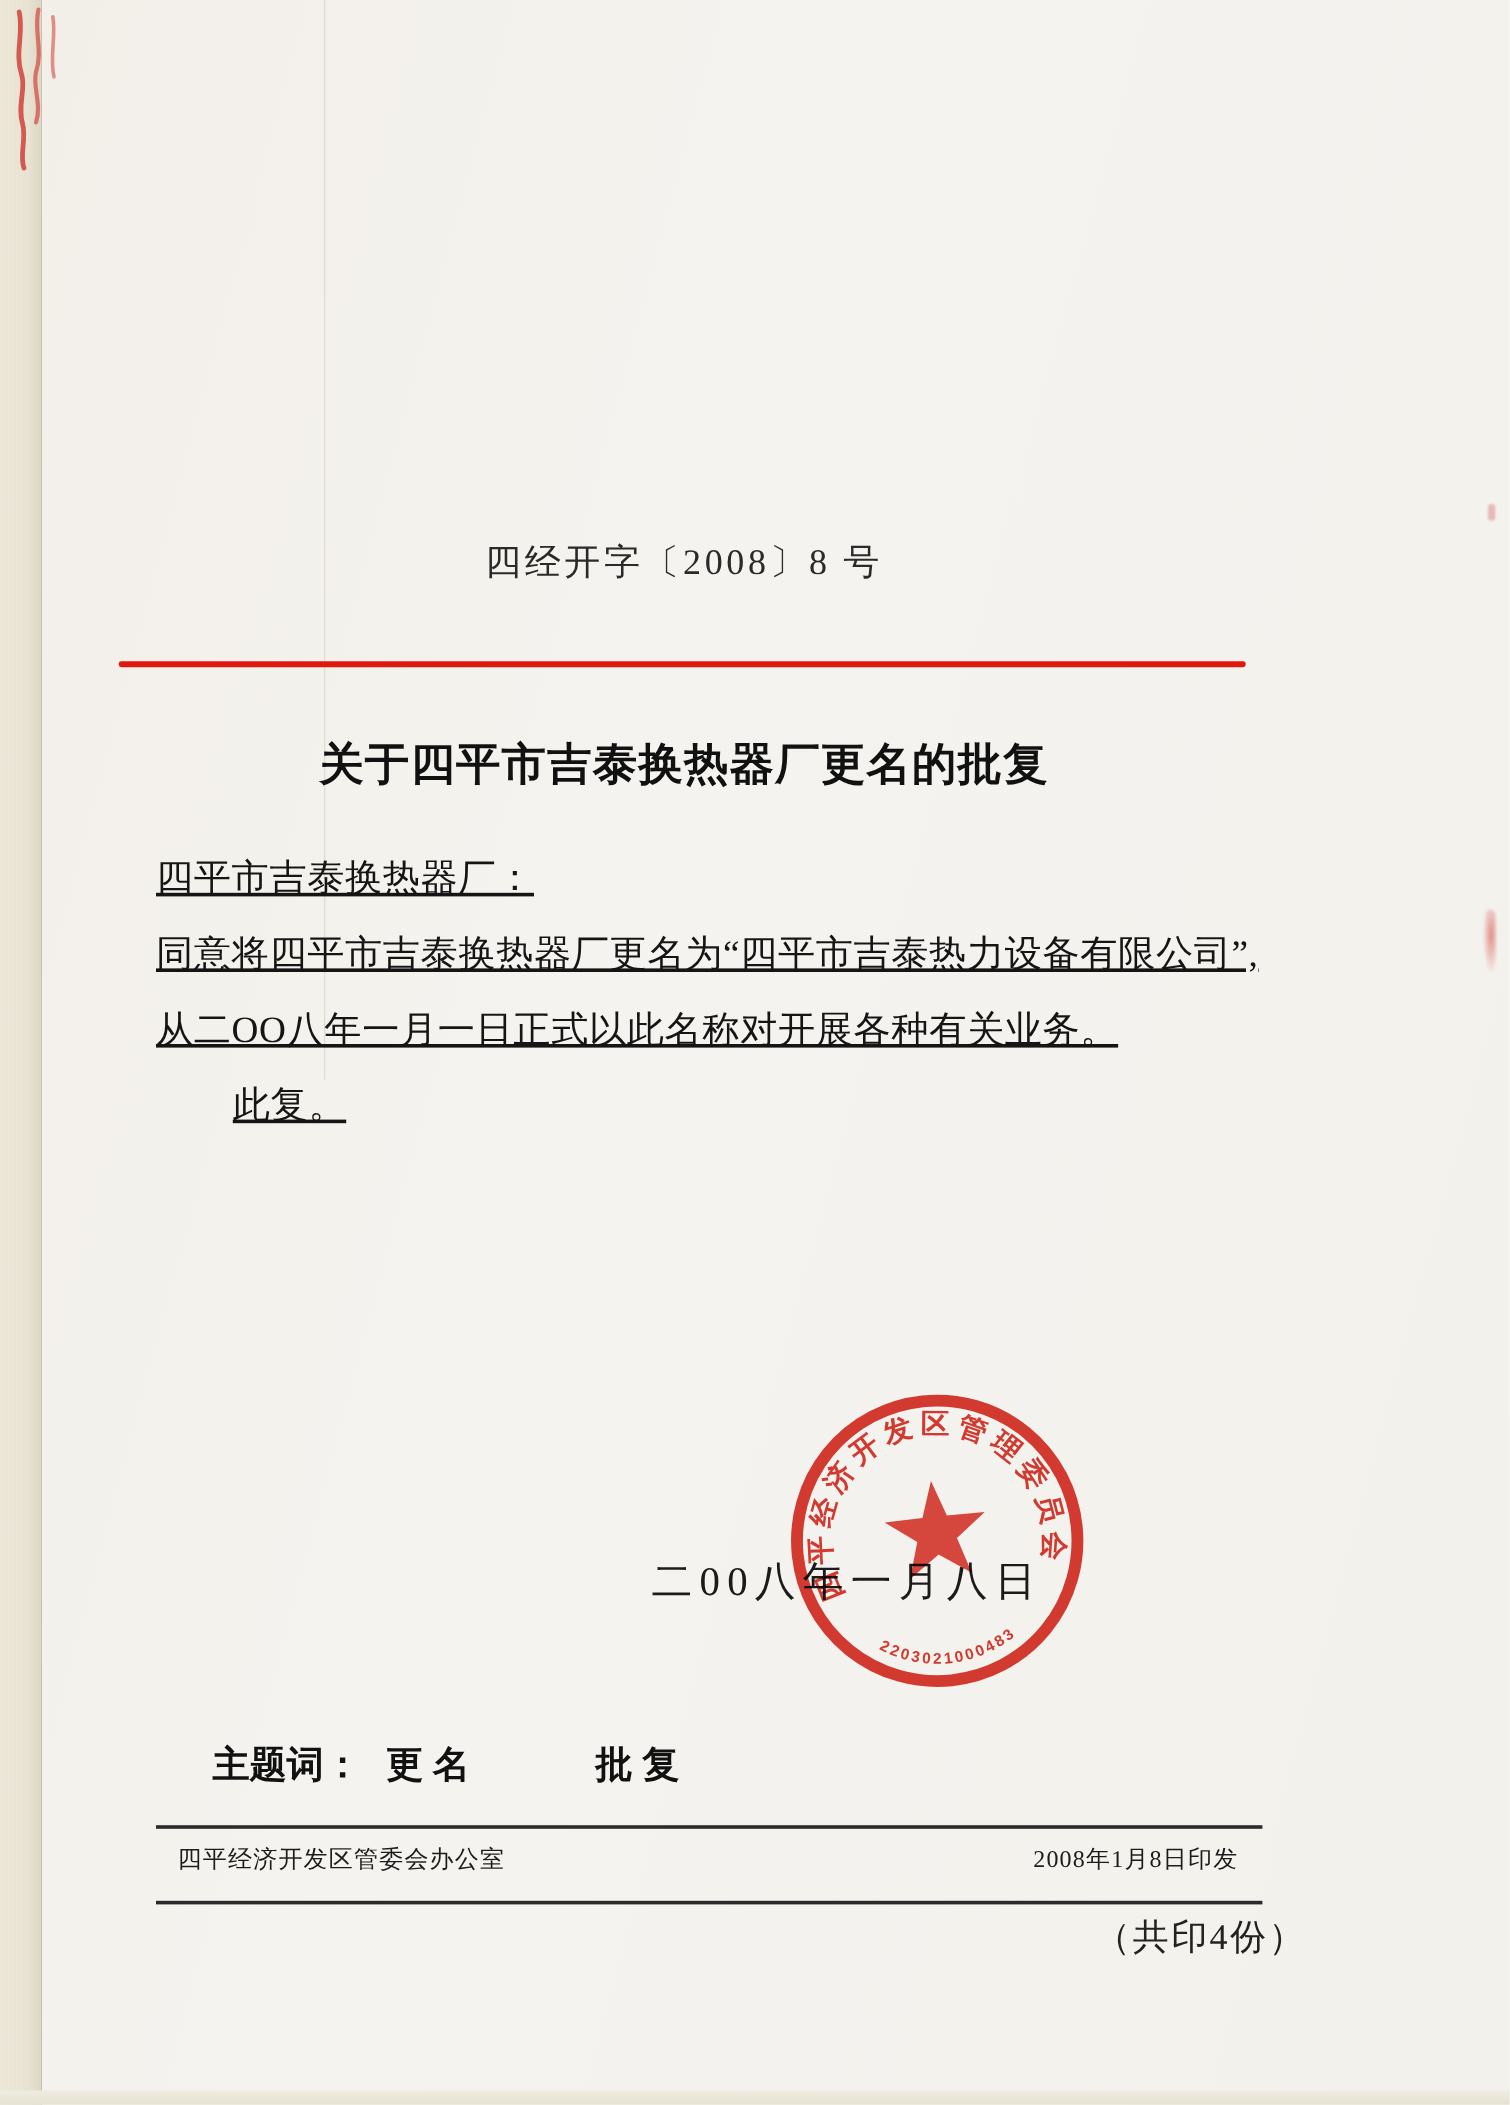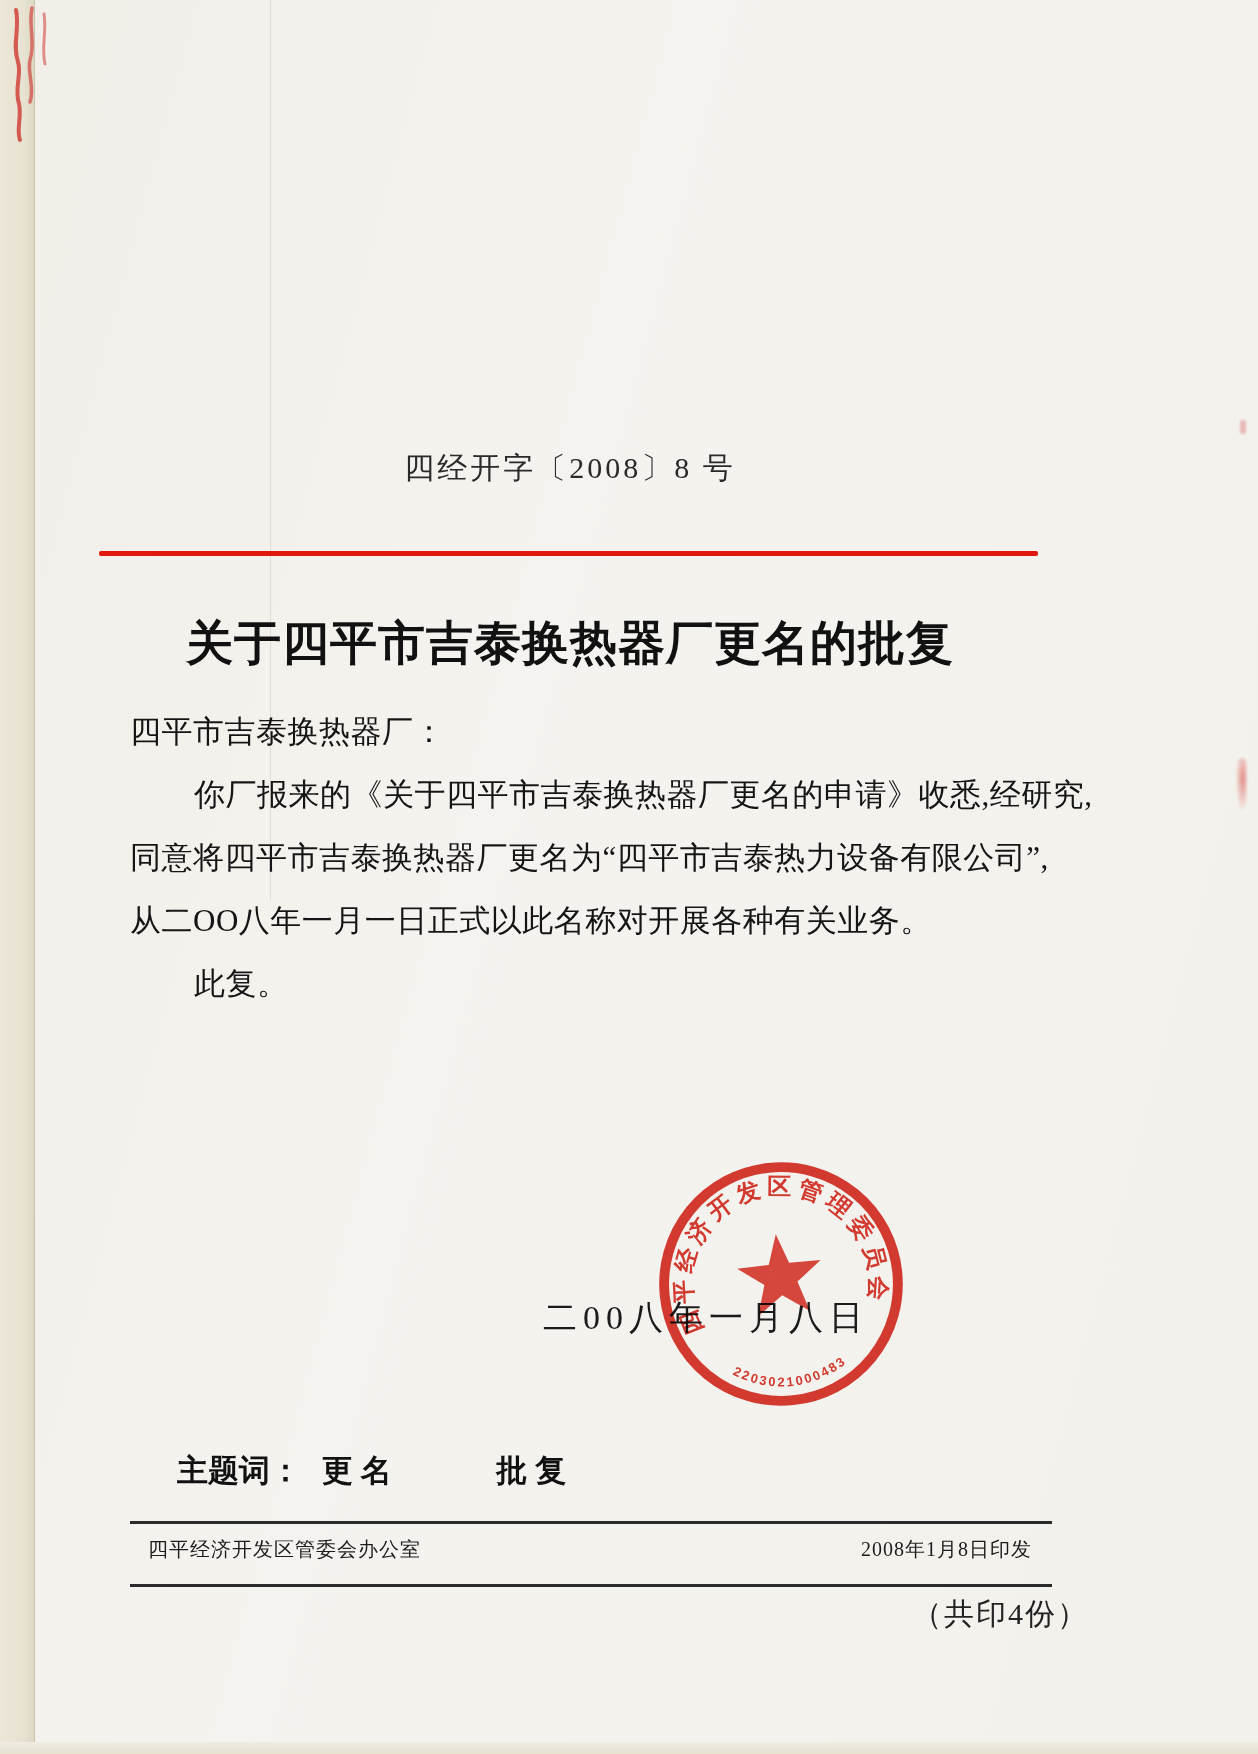--- a/index.html
+++ b/index.html
@@ -42,27 +42,27 @@
   .doc-number{
     position:absolute;left:100px;top:448px;width:940px;
     text-align:center;font-size:30px;color:#2a2a2a;letter-spacing:3px;
   }
   .red-rule{
     position:absolute;left:99px;top:551px;width:939px;height:5px;
     background:#e0190f;border-radius:2px;
   }
   .subject-title{
     position:absolute;left:100px;top:612px;width:940px;
-    text-align:center;font-size:47px;font-weight:bold;color:#111;
+    text-align:center;font-size:37px;font-weight:bold;color:#111;
     letter-spacing:1px;
     font-family:"Liberation Sans","DejaVu Sans",sans-serif;
   }
   .body-text{
     position:absolute;left:130px;top:700px;width:922px;
-    font-size:31px;color:#151515;line-height:63px;letter-spacing:.5px;
+    font-size:31px;color:#151515;line-height:63px;letter-spacing:.5px;text-decoration:underline;
   }
   .body-line{white-space:nowrap;}
   .body-line.indent{text-indent:64px;}
   .date-line{
     position:absolute;left:543px;top:1295px;
     font-size:34px;color:#1b1b1b;letter-spacing:6px;white-space:nowrap;
     z-index:1;
   }
   
   .seal{
@@ -125,21 +125,20 @@
 
 
   <div class="doc-number">四经开字〔2008〕8 号</div>
 
   <div class="red-rule"></div>
 
   <div class="subject-title">关于四平市吉泰换热器厂更名的批复</div>
 
   <div class="body-text">
     <div class="body-line">四平市吉泰换热器厂：</div>
-    <div class="body-line indent">你厂报来的《关于四平市吉泰换热器厂更名的申请》收悉,经研究,</div>
     <div class="body-line">同意将四平市吉泰换热器厂更名为“四平市吉泰热力设备有限公司”,</div>
     <div class="body-line">从二OO八年一月一日正式以此名称对开展各种有关业务。</div>
     <div class="body-line indent">此复。</div>
   </div>
 
   <div class="date-line">二00八年一月八日</div>
 
   <svg class="seal" viewBox="0 0 340 340">
     <g transform="rotate(-6 170 170)" fill="#d8261b">
       <circle cx="170" cy="170" r="154" fill="none" stroke="#d8261b" stroke-width="13"></circle>

